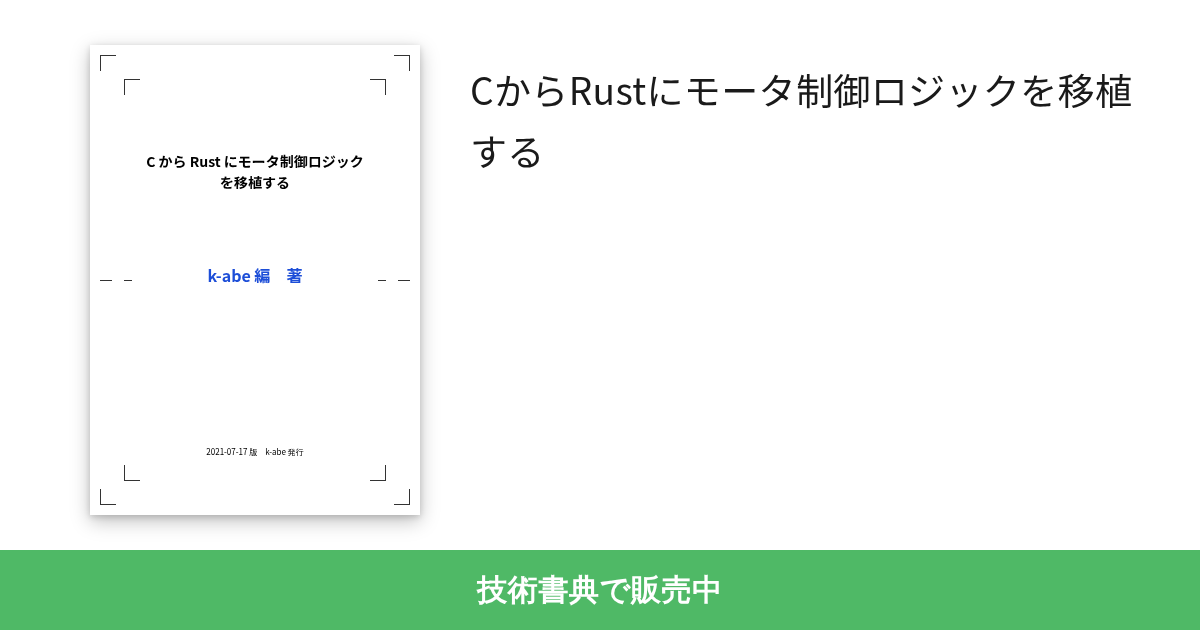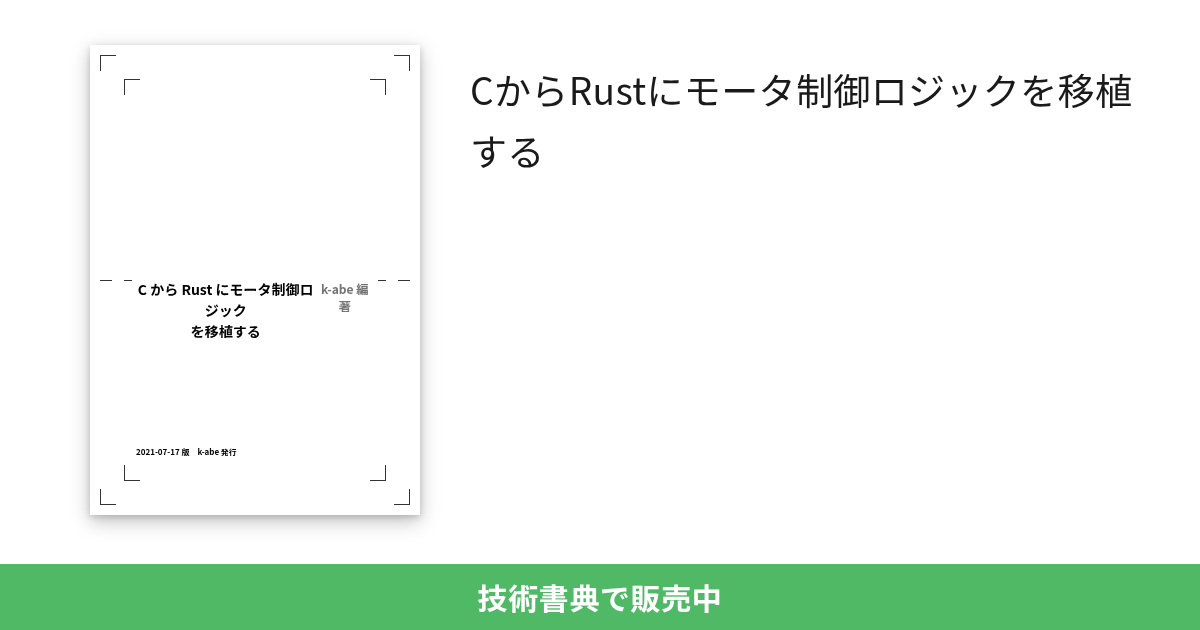--- a/index.html
+++ b/index.html
@@ -53,43 +53,43 @@
     }
     .tick.left { left: 10px; top: 50%; width: 12px; height: 1px; }
     .tick.right { right: 10px; top: 50%; width: 12px; height: 1px; }
     .tick.left-in { left: 34px; top: 50%; width: 8px; height: 1px; }
     .tick.right-in { right: 34px; top: 50%; width: 8px; height: 1px; }
     .cover-inner {
       position: absolute;
       left: 46px; right: 46px;
       top: 46px; bottom: 46px;
       display: flex;
-      flex-direction: row;
+      flex-direction: column;
       align-items: center;
       text-align: center;
     }
     .cover-title {
       margin-top: 60px;
       font-size: 14px;
       font-weight: 700;
       line-height: 1.5;
       color: #000;
     }
     .cover-author {
-      margin-top: 34px;
-      font-size: 12px;
+      margin-top: 70px;
+      font-size: 16px;
       font-weight: 700;
-      color: #737373;
+      color: #1d4ed8;
     }
     .cover-meta {
       position: absolute;
       bottom: 12px;
       font-size: 8px;
       color: #000;
-      font-weight: 700;
+      font-weight: 400;
     }
     .info {
       flex: 1 1 auto;
       padding-top: 14px;
       color: #111;
     }
     .title {
       font-size: 37px;
       font-weight: 400;
       line-height: 1.65;
@@ -106,25 +106,26 @@
       margin-top: 26px;
       font-size: 24px;
       line-height: 1.78;
       color: #3a3a3a;
       font-weight: 400;
       letter-spacing: 0.01em;
     }
     .banner {
       position: absolute;
       left: 0; right: 0; bottom: 0;
-      height: 66px;
+      height: 80px;
       background: #4fb966;
       display: flex;
       align-items: center;
       justify-content: center;
+      font-family: Liberation Mono, monospace;
     }
     .banner-text {
       color: #ffffff;
       font-size: 30px;
       font-weight: 700;
       letter-spacing: 0.02em;
     }
   </style>
 </head>
 <body>

